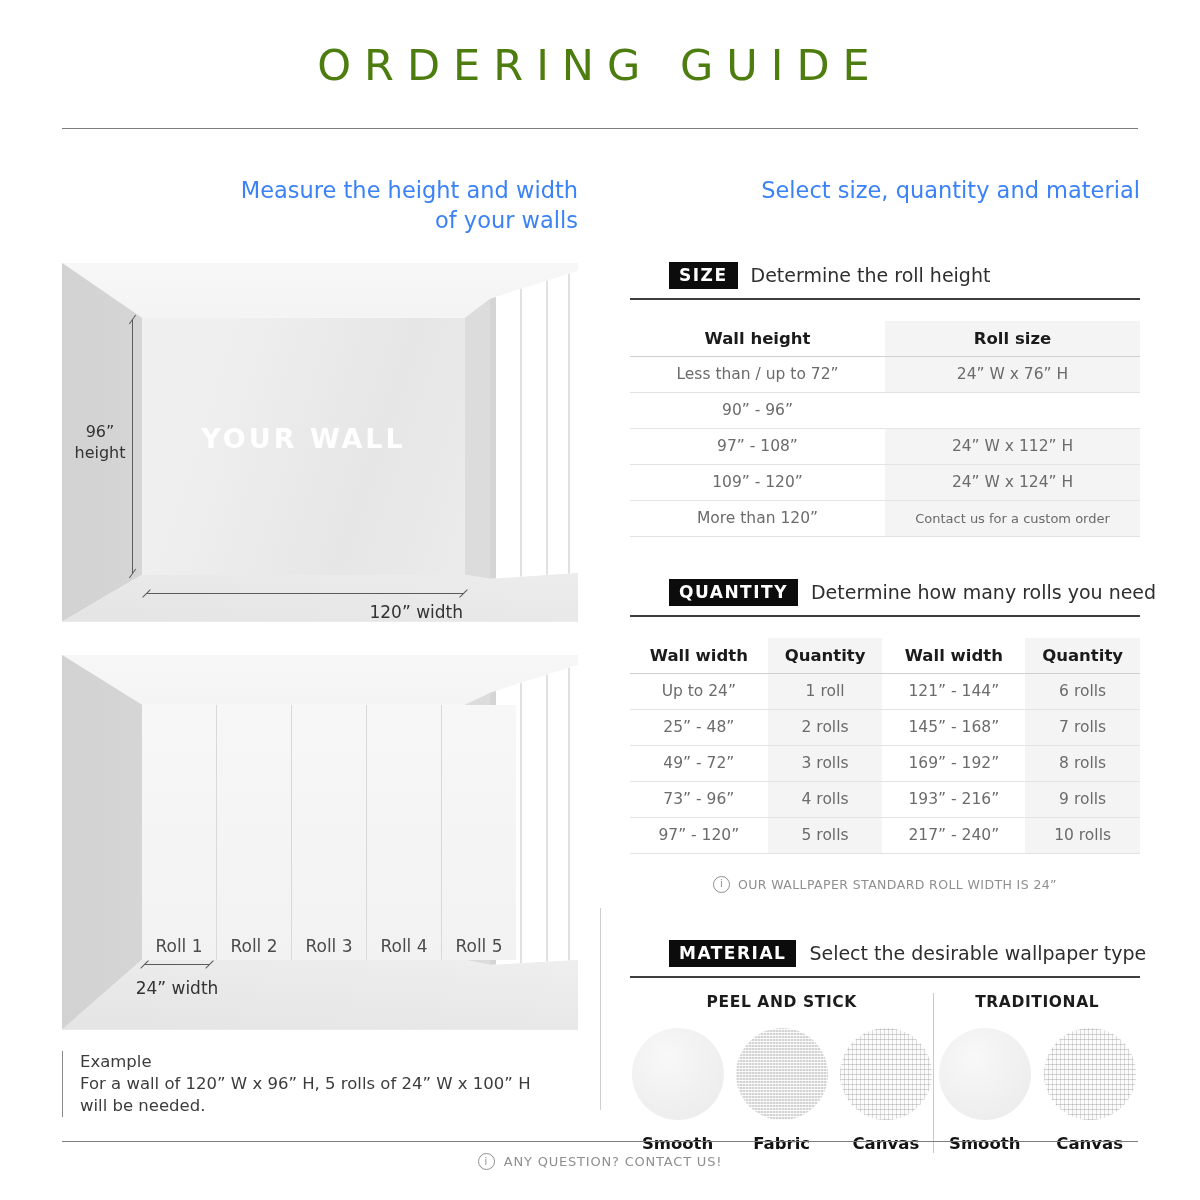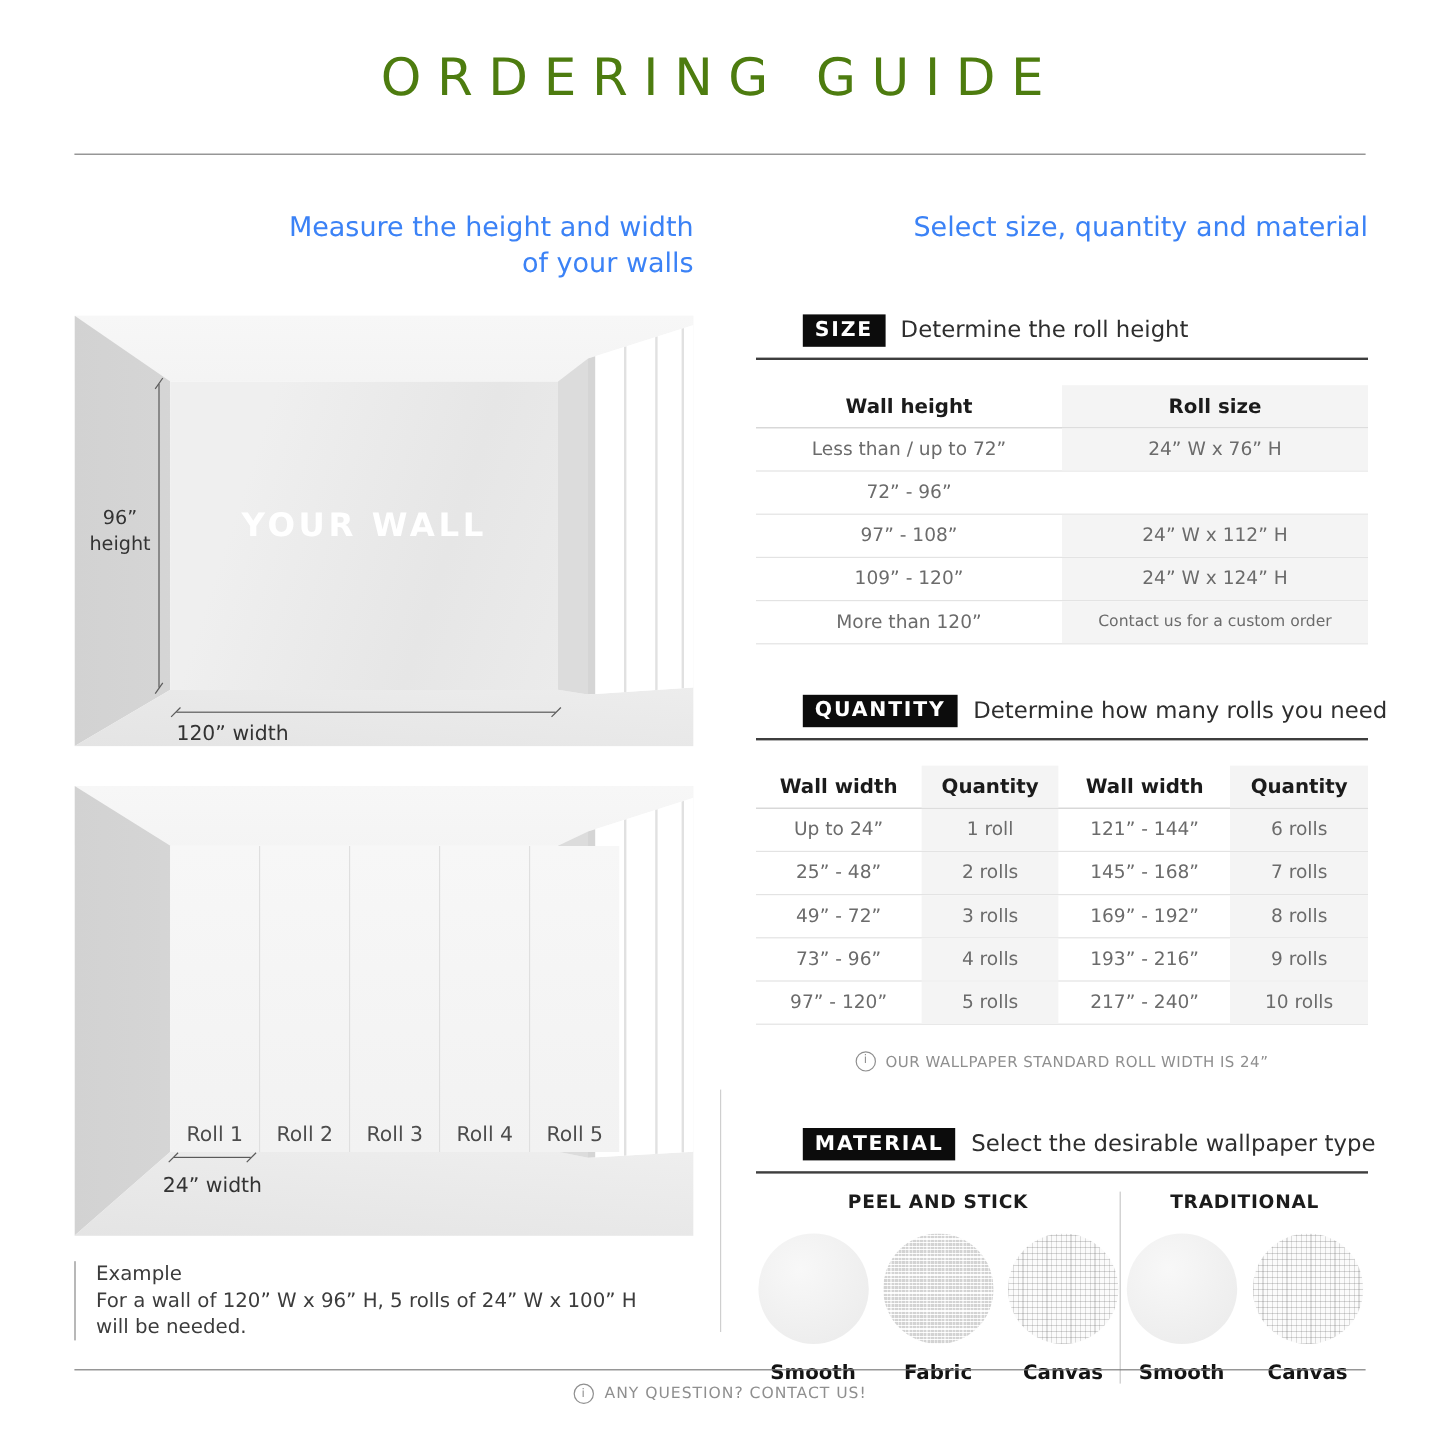--- a/index.html
+++ b/index.html
@@ -66,21 +66,21 @@
   .dim-v::before,.dim-v::after { content:""; position:absolute; left:-5px; width:11px; height:1px;
                                  background:#5a5a5a; transform:rotate(-55deg); }
   .dim-v::before { top:-1px; } .dim-v::after { bottom:-1px; }
   .dim-v-label { position:absolute; left:4px; top:158px; width:68px; text-align:center;
                  font-size:16px; line-height:1.35; color:#333; }
   .dim-h { position:absolute; height:1px; background:#5a5a5a; }
   .dim-h::before,.dim-h::after { content:""; position:absolute; top:-5px; width:1px; height:11px;
                                  background:#5a5a5a; transform:rotate(45deg); }
   .dim-h::before { left:-1px; } .dim-h::after { right:-1px; }
   .dim-h1 { left:85px; top:330px; width:316px; }
-  .dim-h1-label { position:absolute; left:85px; top:339px; width:316px; text-align:left;
+  .dim-h1-label { position:absolute; left:85px; top:339px; width:316px; text-align:right;
                   font-size:17px; color:#333; }
   .dim-h2 { left:83px; top:309px; width:64px; }
   .dim-h2-label { position:absolute; left:55px; top:323px; width:120px; text-align:center;
                   font-size:17px; color:#333; }
 
   .example { margin-top:21px; border-left:1px solid #8a8a8a; padding-left:17px;
              font-size:16.5px; line-height:1.33; color:#3c3c3c; }
 
   
   .section-size { margin-top:56px; }
@@ -214,21 +214,21 @@
       <div class="tbl">
         <div class="row hdr">
           <div class="cell s1">Wall height</div>
           <div class="cell s2 shade">Roll size</div>
         </div>
         <div class="row">
           <div class="cell s1">Less than / up to 72”</div>
           <div class="cell s2 shade">24” W x 76” H</div>
         </div>
         <div class="row">
-          <div class="cell s1">72” - 96”</div>
+          <div class="cell s1">90” - 96”</div>
         </div>
         <div class="row">
           <div class="cell s1">97” - 108”</div>
           <div class="cell s2 shade">24” W x 112” H</div>
         </div>
         <div class="row">
           <div class="cell s1">109” - 120”</div>
           <div class="cell s2 shade">24” W x 124” H</div>
         </div>
         <div class="row">

